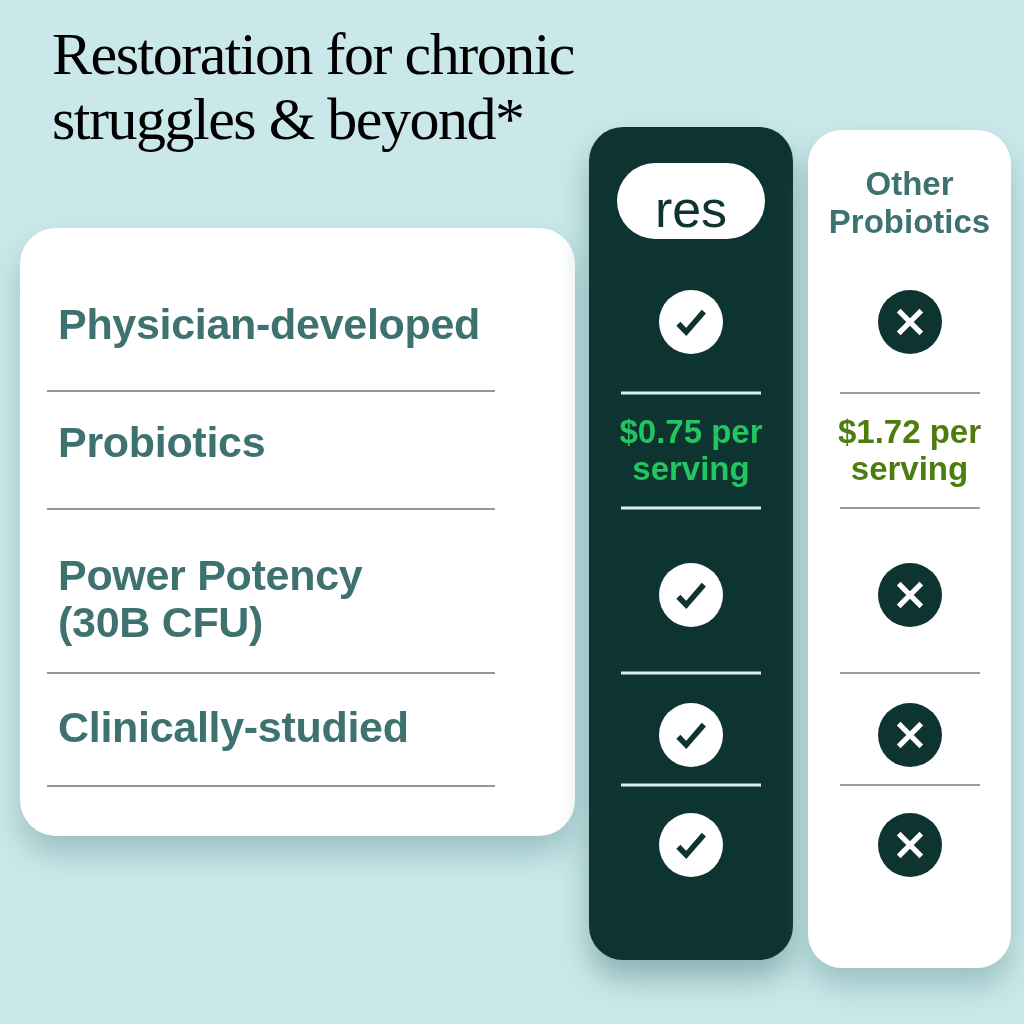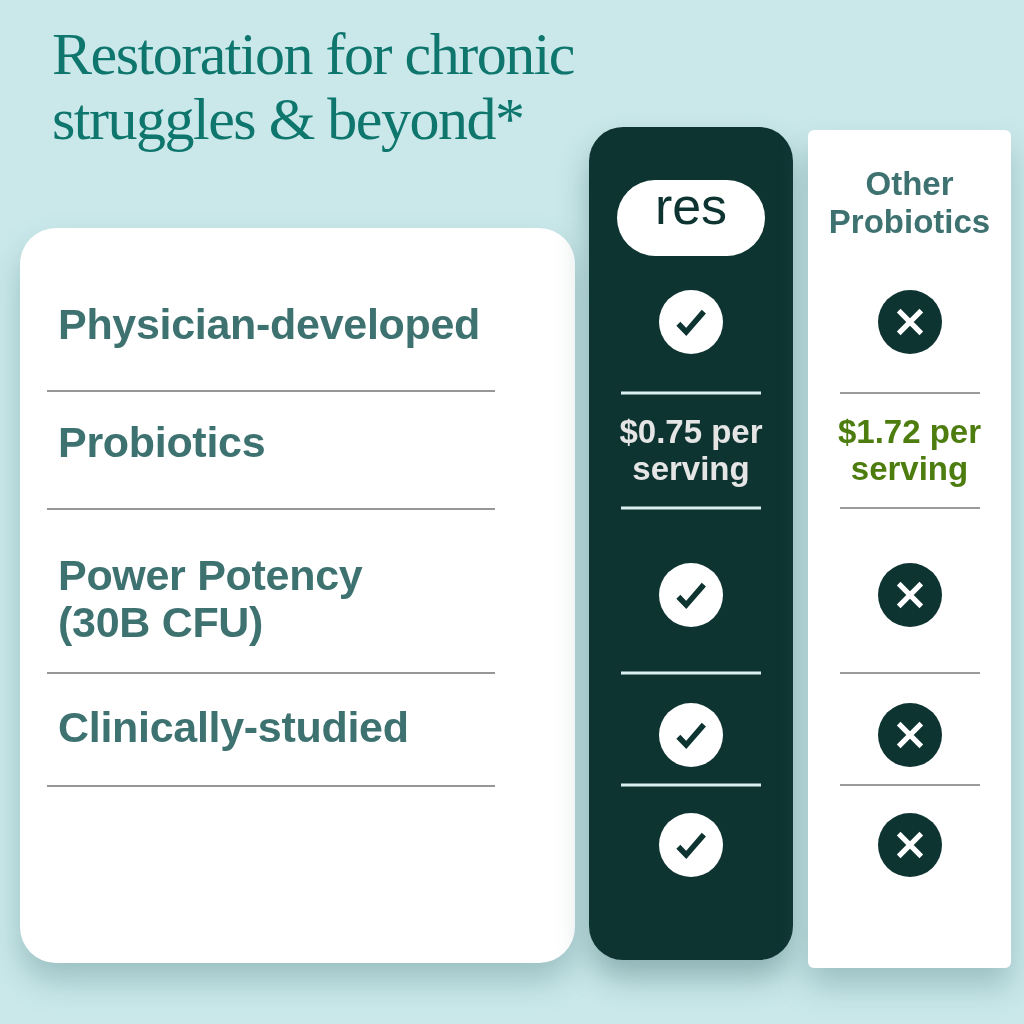--- a/index.html
+++ b/index.html
@@ -10,27 +10,27 @@
     position:relative;overflow:hidden;
   }
   .canvas{position:absolute;inset:0;}
 
   
   .title{
     position:absolute;left:52px;top:22px;margin:0;
     font-family:"Liberation Serif",serif;
     font-weight:400;
     font-size:60px;line-height:1.08;letter-spacing:-1.5px;
-    color:#0f766e;
+    color:#000000;
     white-space:pre-line;
   }
 
   
   .features-card{
-    position:absolute;left:20px;top:228px;width:555px;height:735px;
+    position:absolute;left:20px;top:228px;width:555px;height:608px;
     background:#ffffff;border-radius:36px;
     box-shadow:0 18px 30px rgba(88,136,138,0.40);
   }
   .feature{
     position:absolute;left:38px;right:16px;
     transform:translateY(-50%);
     font-size:43px;font-weight:bold;line-height:1.1;
     letter-spacing:-0.3px;color:#3e7271;
     white-space:pre-line;
   }
@@ -46,49 +46,48 @@
 
   
   .res-col{
     left:589px;top:127px;width:204px;height:833px;
     background:#0e3432;
     box-shadow:0 18px 30px rgba(66,112,114,0.45);
   }
   .res-pill{
     position:absolute;left:50%;top:36px;transform:translateX(-50%);
     width:148px;height:76px;border-radius:40px;background:#ffffff;
-    display:flex;align-items:flex-start;justify-content:center;margin-top:17px;
+    display:flex;align-items:flex-end;justify-content:center;
   }
   .res-pill span{
     font-size:52px;font-weight:400;color:#0e3432;letter-spacing:0;
     line-height:1;padding-bottom:4px;
   }
   .icon-circle{
     width:64px;height:64px;border-radius:50%;
     display:flex;align-items:center;justify-content:center;
   }
   .icon-circle svg{width:46px;height:46px;display:block;}
   .check-circle{background:#ffffff;}
   .cross-circle{background:#0e3432;}
   .rc1{top:195px}.rc2{top:468px}.rc3{top:608px}.rc4{top:718px}
   .light-divider{width:140px;height:3px;background:#dceff0;}
   .ld1{top:266px}.ld2{top:381px}.ld3{top:546px}.ld4{top:658px}
   .price{
     width:100%;text-align:center;
     font-size:33px;font-weight:bold;line-height:1.13;
     white-space:pre-line;
   }
-  .res-price{top:323px;color:#e5e5e5;}
+  .res-price{top:323px;color:#22c55e;}
 
   
   .other-col{
     left:808px;top:130px;width:203px;height:838px;
     background:#ffffff;
     box-shadow:0 18px 30px rgba(88,136,138,0.40);
-    border-radius:6px;
   }
   .other-header{
     width:100%;text-align:center;top:73px;
     font-size:33px;font-weight:bold;line-height:1.16;
     color:#3e7271;white-space:pre-line;
   }
   .oc1{top:192px}.oc2{top:465px}.oc3{top:605px}.oc4{top:715px}
   .gray-divider{width:140px;height:2px;background:#9b9b9b;}
   .gd1{top:263px}.gd2{top:378px}.gd3{top:543px}.gd4{top:655px}
   .other-price{top:320px;color:#4d7c0f;}

